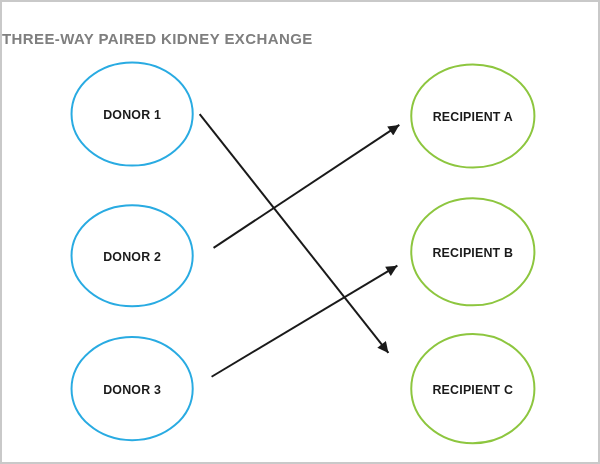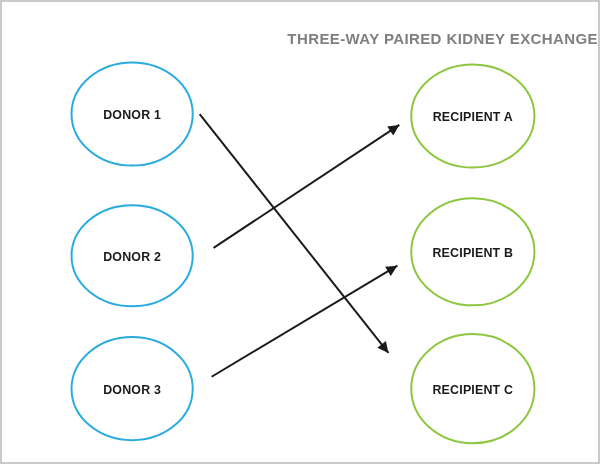--- a/index.html
+++ b/index.html
@@ -15,21 +15,21 @@
     box-sizing: border-box;
     border: 2px solid var(--frame-border, #c9c9c9);
     background: var(--background, #ffffff);
     overflow: hidden;
   }
   .diagram-title {
     position: absolute;
     top: 28px;
     left: 0;
     width: 100%;
-    text-align: right;
+    text-align: left;
     font-size: 15px;
     font-weight: bold;
     letter-spacing: 0.4px;
     color: var(--title, #7f7f7f);
     user-select: none;
   }
   svg.diagram {
     position: absolute;
     top: 0;
     left: 0;

